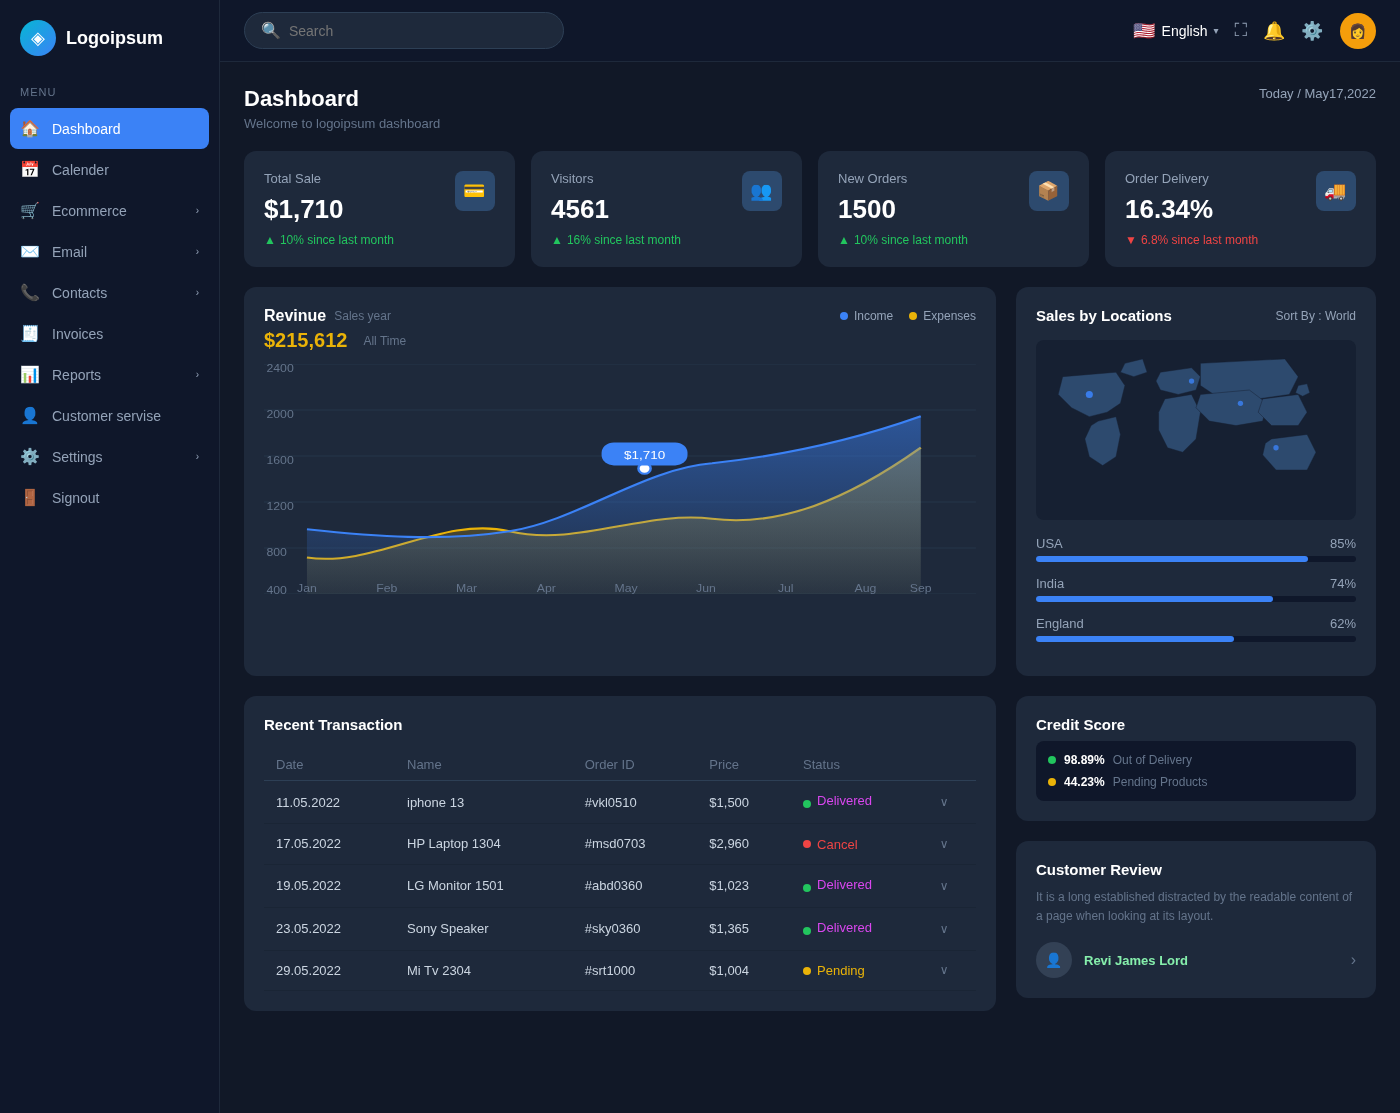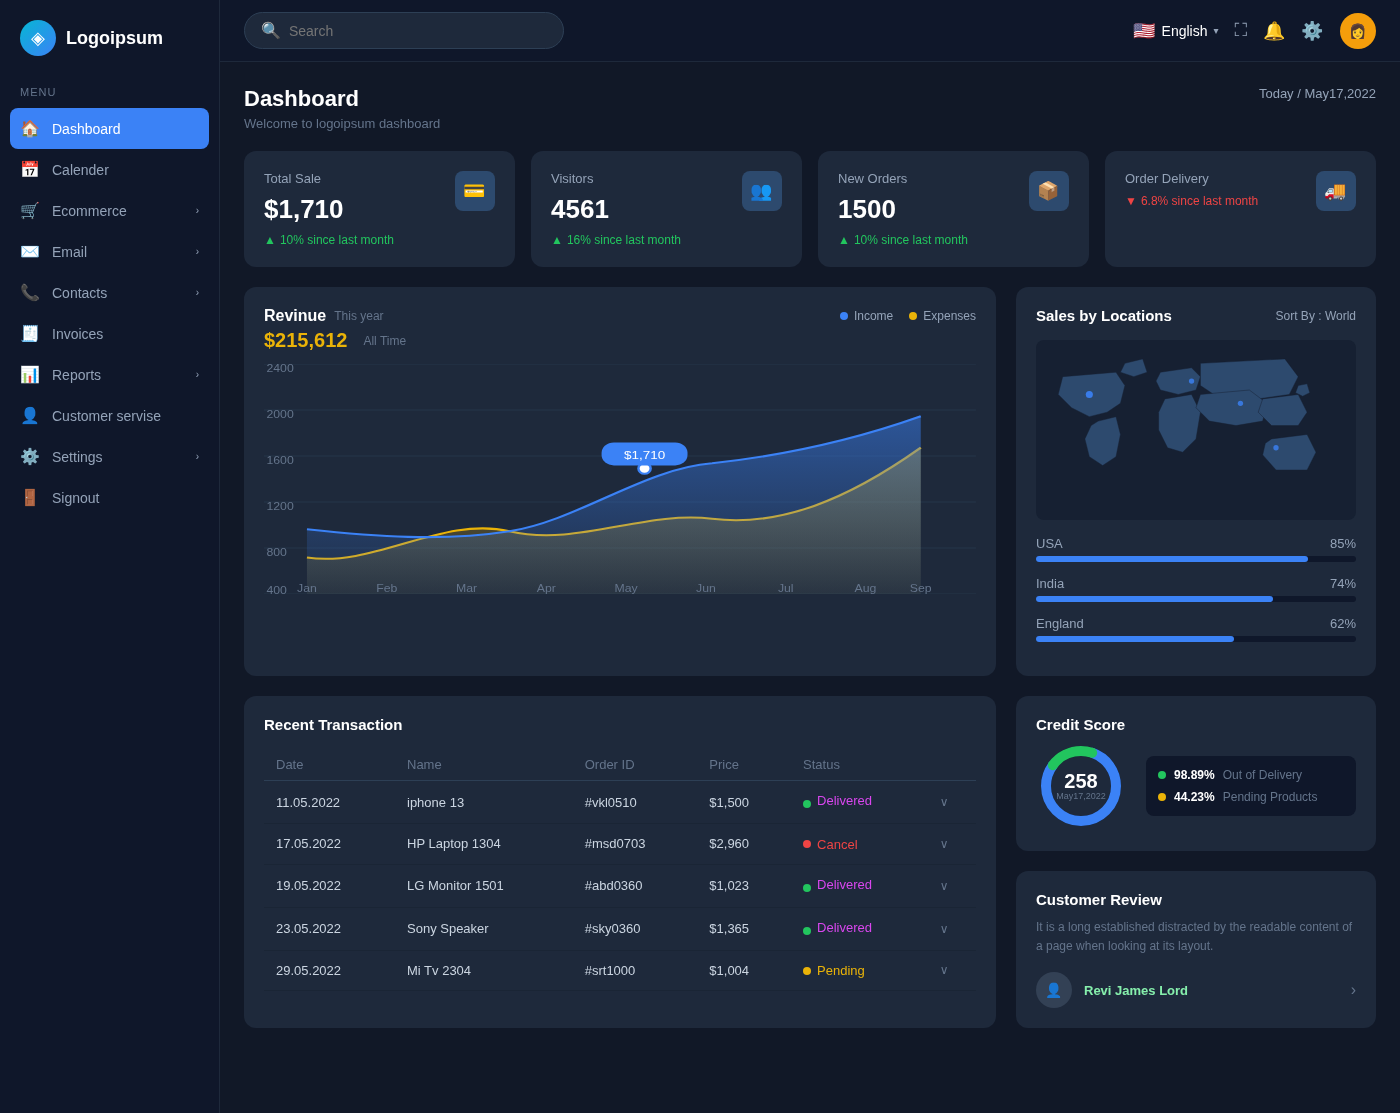--- a/index.html
+++ b/index.html
@@ -329,34 +329,35 @@
     <div class="stat-label">New Orders</div>
     <div class="stat-value">1500</div>
     <div class="stat-change up">
       <span>▲</span>
       <span>10% since last month</span>
     </div>
   </div>
         <div class="stat-card">
     <div class="stat-icon">🚚</div>
     <div class="stat-label">Order Delivery</div>
+    <div class="stat-value">16.34%</div>
     <div class="stat-change down">
       <span>▼</span>
       <span>6.8% since last month</span>
     </div>
   </div>
       </div>
 
     <div class="middle-row">
 
       <div class="revenue-card">
         <div style="display:flex;align-items:center;justify-content:space-between;flex-wrap:wrap;gap:8px;">
           <div style="display:flex;align-items:center;gap:8px;">
             <span class="revenue-title">Revinue</span>
-            <span class="revenue-period">This year</span>
+            <span class="revenue-period">Sales year</span>
           </div>
           <div class="legend">
             <div class="legend-item">
               <div class="legend-dot" style="background:#3b82f6;"></div>
               <span>Income</span>
             </div>
             <div class="legend-item">
               <div class="legend-dot" style="background:#eab308;"></div>
               <span>Expenses</span>
             </div>
@@ -573,31 +574,20 @@
   </tr>
             </tbody>
         </table>
       </div>
 
       <div class="right-bottom">
 
         <div class="credit-card">
           <div class="credit-title">Credit Score</div>
           <div class="credit-content">
-            <div class="donut-container">
-              <svg width="90" height="90" viewBox="0 0 90 90">
-                <circle cx="45" cy="45" r="35" fill="none" stroke="#0f172a" stroke-width="10"></circle>
-                <circle cx="45" cy="45" r="35" fill="none" stroke="#3b82f6" stroke-width="10" stroke-dasharray="176 44" stroke-dashoffset="44" stroke-linecap="round"></circle>
-                <circle cx="45" cy="45" r="35" fill="none" stroke="#22c55e" stroke-width="10" stroke-dasharray="44 176" stroke-dashoffset="-132" stroke-linecap="round"></circle>
-              </svg>
-              <div class="donut-center">
-                <div class="donut-score">258</div>
-                <div class="donut-date">May17,2022</div>
-              </div>
-            </div>
             <div class="credit-legend" id="credit-legend">
                 <div class="credit-legend-item">
     <span class="credit-legend-dot" style="background:#22c55e;"></span>
     <span class="credit-pct">98.89%</span>
     <span class="credit-sub">Out of Delivery</span>
   </div>
                 <div class="credit-legend-item">
     <span class="credit-legend-dot" style="background:#eab308;"></span>
     <span class="credit-pct">44.23%</span>
     <span class="credit-sub">Pending Products</span>

